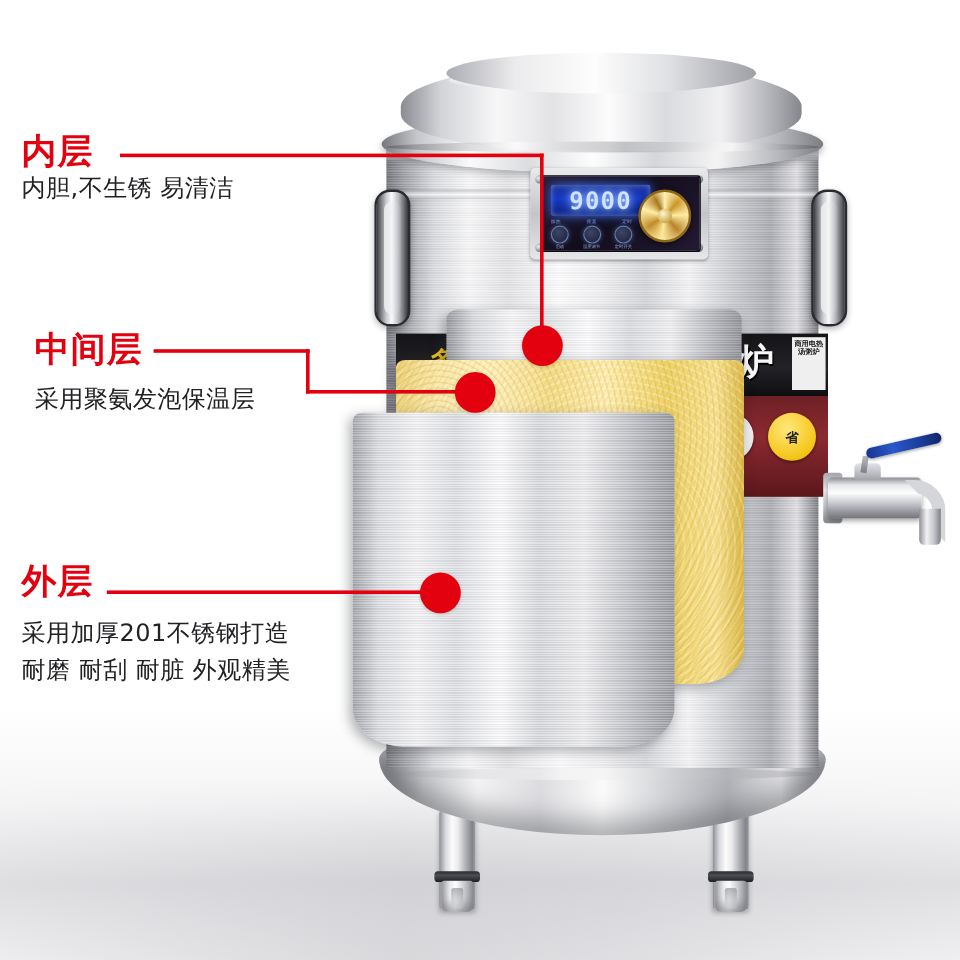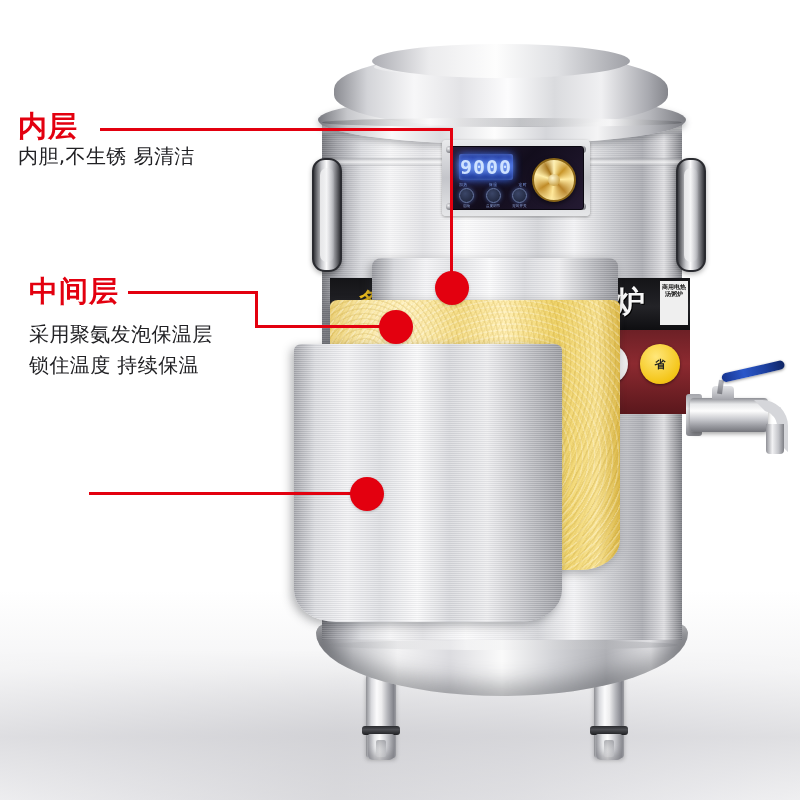--- a/index.html
+++ b/index.html
@@ -138,21 +138,21 @@
     position:absolute;left:450px;top:146px;width:132px;height:62px;border-radius:3px;
     background:linear-gradient(135deg,#2a1f38 0%,#120d1c 45%,#241a32 100%);
     border:1px solid #0a0710;
     overflow:hidden;
   }
   .panel-screw{
     position:absolute;width:7px;height:7px;border-radius:50%;
     background:radial-gradient(circle at 35% 35%,#f2f2f4,#8a8b91 60%,#5d5e64);
   }
   .lcd{
-    position:absolute;left:8px;top:7px;width:54px;height:26px;border-radius:2px;
+    position:absolute;left:8px;top:7px;width:83px;height:26px;border-radius:2px;
     background:linear-gradient(to bottom,#1b2d8f,#1437c4 45%,#0d1f78);
     box-shadow:0 0 9px rgba(60,110,255,.85), inset 0 0 5px rgba(150,190,255,.6);
     display:flex;align-items:center;justify-content:center;
   }
   .lcd-text{
     font-family:"DejaVu Sans Mono","Liberation Mono",monospace;
     font-size:20px;font-weight:700;letter-spacing:1px;color:#cfe2ff;
     text-shadow:0 0 6px #9ec2ff,0 0 12px #6fa3ff;
   }
   .lcd-sub{
@@ -424,24 +424,28 @@
   <div class="callout" style="left:18px;top:112px;">
     <div class="c-title">内层</div>
     <div class="c-body">内胆,不生锈  易清洁</div>
   </div>
   <div class="lead lead-h" style="left:100px;top:128px;width:353px;"></div>
   <div class="lead lead-v" style="left:450px;top:128px;height:158px;"></div>
   <div class="dot" style="left:435px;top:271px;"></div>
 
   <div class="callout" style="left:18px;top:277px;margin-left:11px;">
     <div class="c-title">中间层</div>
-    <div class="c-body" style="margin-top:13px;">采用聚氨发泡保温层</div>
-    <div class="c-body">锁住温度  持续保温</div>
+    <div class="c-body" style="margin-top:13px;font-family:Liberation Mono, monospace;">采用聚氨发泡保温层</div>
   </div>
   <div class="lead lead-h" style="left:128px;top:291px;width:130px;"></div>
   <div class="lead lead-v" style="left:255px;top:291px;height:37px;"></div>
   <div class="lead lead-h" style="left:255px;top:325px;width:142px;"></div>
   <div class="dot" style="left:379px;top:310px;"></div>
 
+  <div class="callout" style="left:18px;top:470px;">
+    <div class="c-title">外层</div>
+    <div class="c-body" style="margin-top:13px;">采用加厚201不锈钢打造</div>
+    <div class="c-body">耐磨  耐刮  耐脏  外观精美</div>
+  </div>
   <div class="lead lead-h" style="left:89px;top:492px;width:277px;"></div>
   <div class="dot" style="left:350px;top:477px;"></div>
 
 </div>
 
 </body></html>

